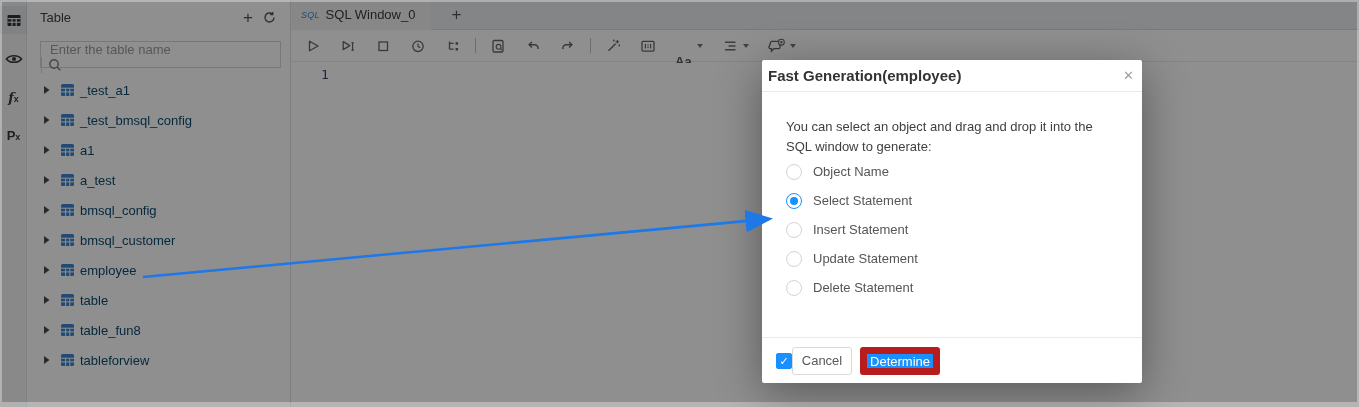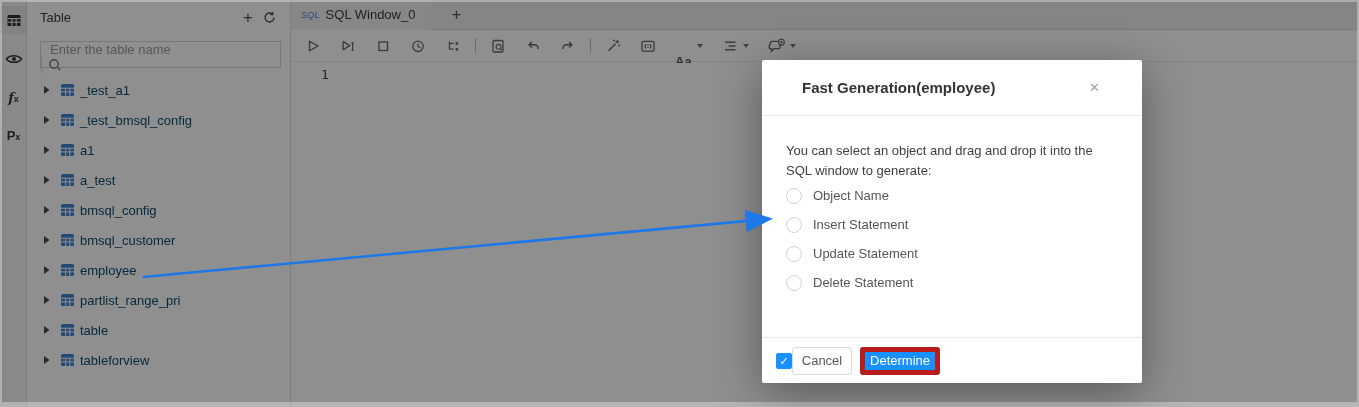--- a/index.html
+++ b/index.html
@@ -45,38 +45,38 @@
   .caret-down { width:0; height:0; border-left:3.5px solid transparent; border-right:3.5px solid transparent; border-top:4px solid #777; margin-left:5px; }
   .editor { position:absolute; left:0; right:0; top:63px; bottom:0; background:#fff; }
   .lineno { position:absolute; left:30px; top:4px; font-family:"DejaVu Sans Mono", monospace; font-size:13px; color:#39486b; }
 
   
   .overlay { position:absolute; inset:0; background:rgba(0,0,0,0.44); z-index:10; }
   .frame-edge { position:absolute; inset:0; border:2px solid rgba(255,255,255,0.34); border-bottom-width:5px; z-index:15; pointer-events:none; }
 
   
   .modal { position:absolute; left:762px; top:60px; width:380px; height:323px; background:#fff; z-index:20; border-radius:2px; box-shadow:0 10px 45px rgba(0,0,0,0.38); }
-  .modal-header { height:56px; display:flex; align-items:center; padding:0 40px; border-bottom:1px solid #eaeaea; }
+  .modal-header { height:32px; display:flex; align-items:center; padding:0 6px; border-bottom:1px solid #eaeaea; }
   .modal-title { flex:1; font-size:15px; font-weight:600; color:#333; }
   .modal-close { font-size:13px; color:#9aa0a6; cursor:pointer; padding:2px; }
   .modal-body { padding:25px 28px 0 24px; }
   .modal-desc { font-size:13px; color:#404040; line-height:20px; max-width:334px; }
   .options { }
   .option { height:29px; display:flex; align-items:center; cursor:pointer; }
   .radio { position:relative; width:16px; height:16px; border-radius:50%; border:1px solid #d4d4d4; background:#fff; }
   .option.selected .radio { border-color:#1890ff; }
   .option.selected .radio::after { content:""; position:absolute; left:3px; top:3px; width:8px; height:8px; border-radius:50%; background:#1890ff; }
   .option-label { margin-left:11px; font-size:13px; color:#555; }
   .modal-footer { position:absolute; left:0; right:0; bottom:0; height:46px; border-top:1px solid #eaeaea; display:flex; align-items:center; padding:0 16px 0 14px; }
   .checkbox { width:16px; height:16px; border-radius:2px; border:1px solid #d4d4d4; background:#fff; color:transparent; font-size:11px; line-height:14px; text-align:center; cursor:pointer; }
   .checkbox.checked { background:#1890ff; border-color:#1890ff; color:#fff; }
   .cb-label { flex:1; margin-left:10px; font-size:13px; color:#555; }
   .btn { height:28px; border-radius:3px; font-size:13px; font-family:"Liberation Sans", sans-serif; cursor:pointer; }
   .btn-cancel { width:60px; background:#fff; border:1px solid #d9d9d9; color:#595959; margin-right:8px; }
-  .btn-confirm { width:80px; background:#1890ff; border:5px solid #b91c1c; color:#fff; }
+  .btn-confirm { width:80px; background:#1890ff; border:7px solid #b91c1c; color:#fff; }
 
   
   .arrow-svg { position:absolute; inset:0; width:100%; height:100%; z-index:30; pointer-events:none; }
 </style>
 </head>
 <body>
 
 <div class="screen">
 
   <aside class="rail">
@@ -251,38 +251,38 @@
           </span>
           <span class="tree-icon">
             <svg width="13" height="12">
               <rect width="13" height="12" rx="1.5" fill="#3d85d1"></rect>
               <line x1="0" y1="4.2" x2="13" y2="4.2" stroke="#fff"></line>
               <line x1="0" y1="7.9" x2="13" y2="7.9" stroke="#fff"></line>
               <line x1="4.6" y1="4.2" x2="4.6" y2="12" stroke="#fff"></line>
               <line x1="8.8" y1="4.2" x2="8.8" y2="12" stroke="#fff"></line>
             </svg>
           </span>
-          <span class="tree-label">partlist_range_pri</span>
-        </li>
-      <li class="tree-row">
-          <span class="tree-caret">
-            <svg width="6" height="8">
-              <path d="M0 0 L5.5 4 L0 8 Z" fill="#4a4a4a"></path>
-            </svg>
-          </span>
-          <span class="tree-icon">
-            <svg width="13" height="12">
-              <rect width="13" height="12" rx="1.5" fill="#3d85d1"></rect>
-              <line x1="0" y1="4.2" x2="13" y2="4.2" stroke="#fff"></line>
-              <line x1="0" y1="7.9" x2="13" y2="7.9" stroke="#fff"></line>
-              <line x1="4.6" y1="4.2" x2="4.6" y2="12" stroke="#fff"></line>
-              <line x1="8.8" y1="4.2" x2="8.8" y2="12" stroke="#fff"></line>
-            </svg>
-          </span>
           <span class="tree-label">table</span>
+        </li>
+      <li class="tree-row">
+          <span class="tree-caret">
+            <svg width="6" height="8">
+              <path d="M0 0 L5.5 4 L0 8 Z" fill="#4a4a4a"></path>
+            </svg>
+          </span>
+          <span class="tree-icon">
+            <svg width="13" height="12">
+              <rect width="13" height="12" rx="1.5" fill="#3d85d1"></rect>
+              <line x1="0" y1="4.2" x2="13" y2="4.2" stroke="#fff"></line>
+              <line x1="0" y1="7.9" x2="13" y2="7.9" stroke="#fff"></line>
+              <line x1="4.6" y1="4.2" x2="4.6" y2="12" stroke="#fff"></line>
+              <line x1="8.8" y1="4.2" x2="8.8" y2="12" stroke="#fff"></line>
+            </svg>
+          </span>
+          <span class="tree-label">table_fun8</span>
         </li>
       <li class="tree-row">
           <span class="tree-caret">
             <svg width="6" height="8">
               <path d="M0 0 L5.5 4 L0 8 Z" fill="#4a4a4a"></path>
             </svg>
           </span>
           <span class="tree-icon">
             <svg width="13" height="12">
               <rect width="13" height="12" rx="1.5" fill="#3d85d1"></rect>
@@ -410,20 +410,24 @@
     <div class="modal-header">
       <span class="modal-title">Fast Generation(employee)</span>
       <span class="modal-close">✕</span>
     </div>
     <div class="modal-body">
       <div class="modal-desc">You can select an object and drag and drop it into the SQL window to generate:</div>
       <div class="options">
         <div class="option">
             <span class="radio"></span>
             <span class="option-label">Object Name</span>
+          </div>
+        <div class="option selected">
+            <span class="radio"></span>
+            <span class="option-label">Select Statement</span>
           </div>
         <div class="option">
             <span class="radio"></span>
             <span class="option-label">Insert Statement</span>
           </div>
         <div class="option">
             <span class="radio"></span>
             <span class="option-label">Update Statement</span>
           </div>
         <div class="option">

